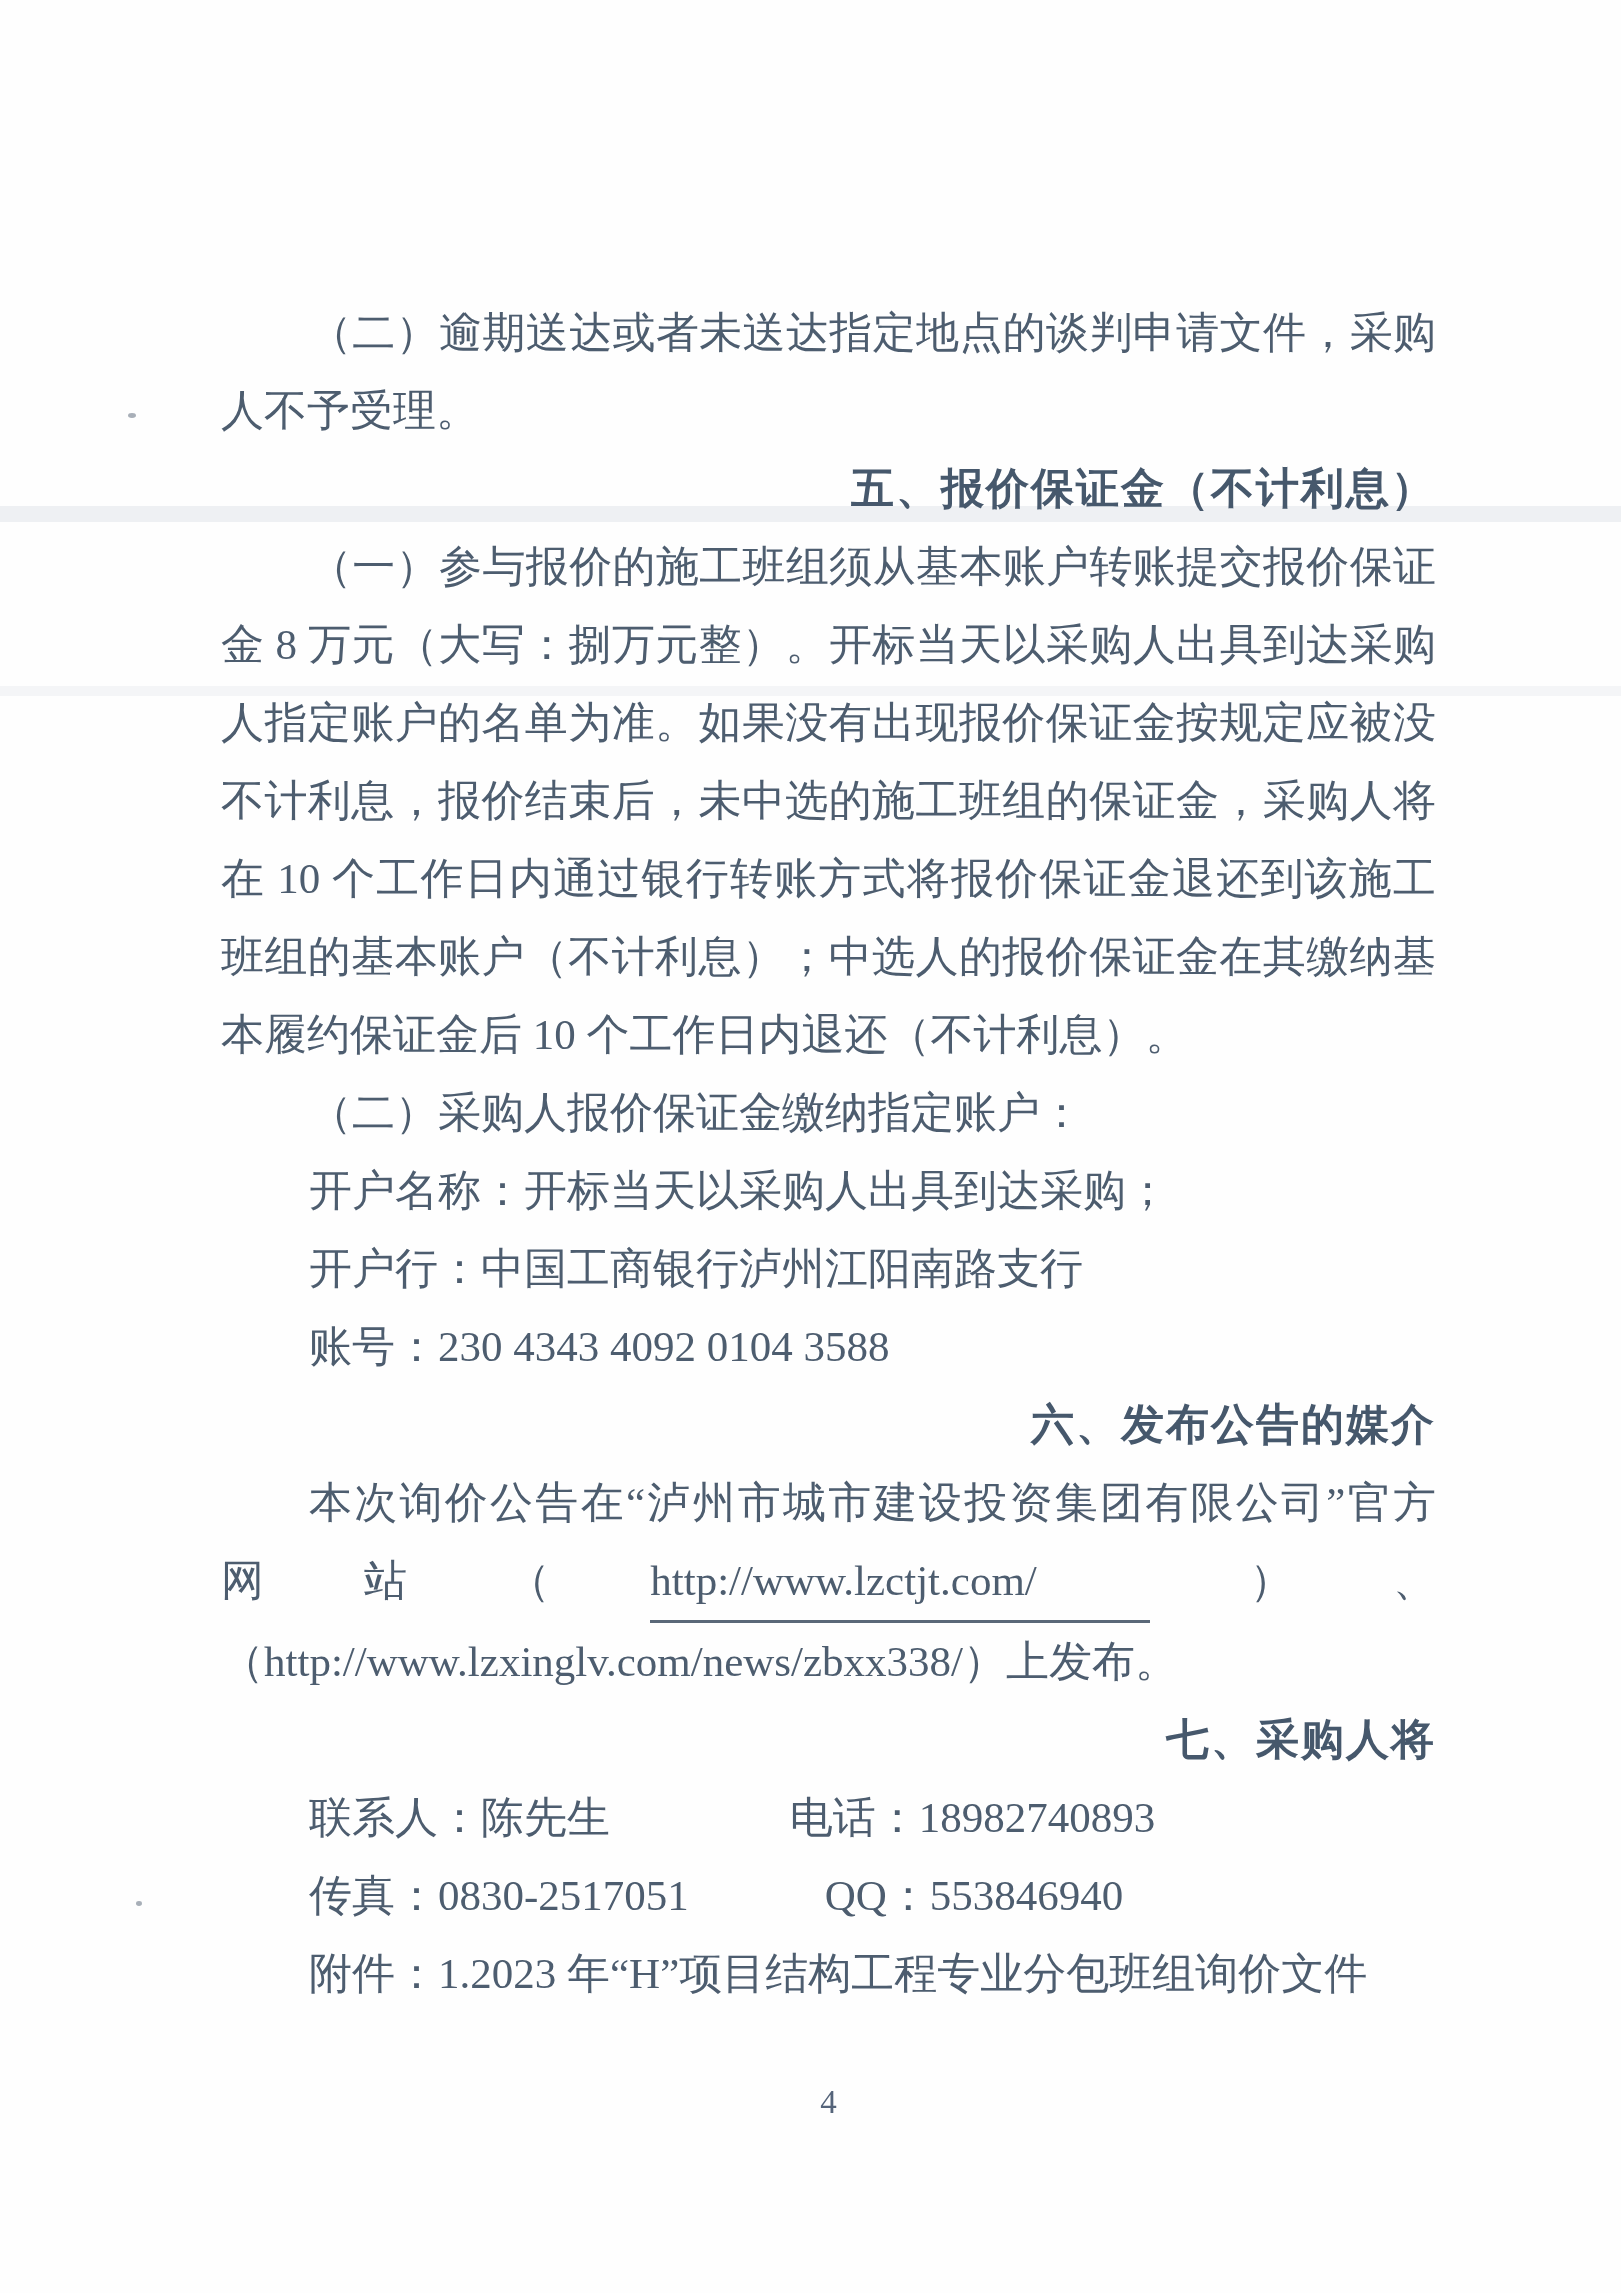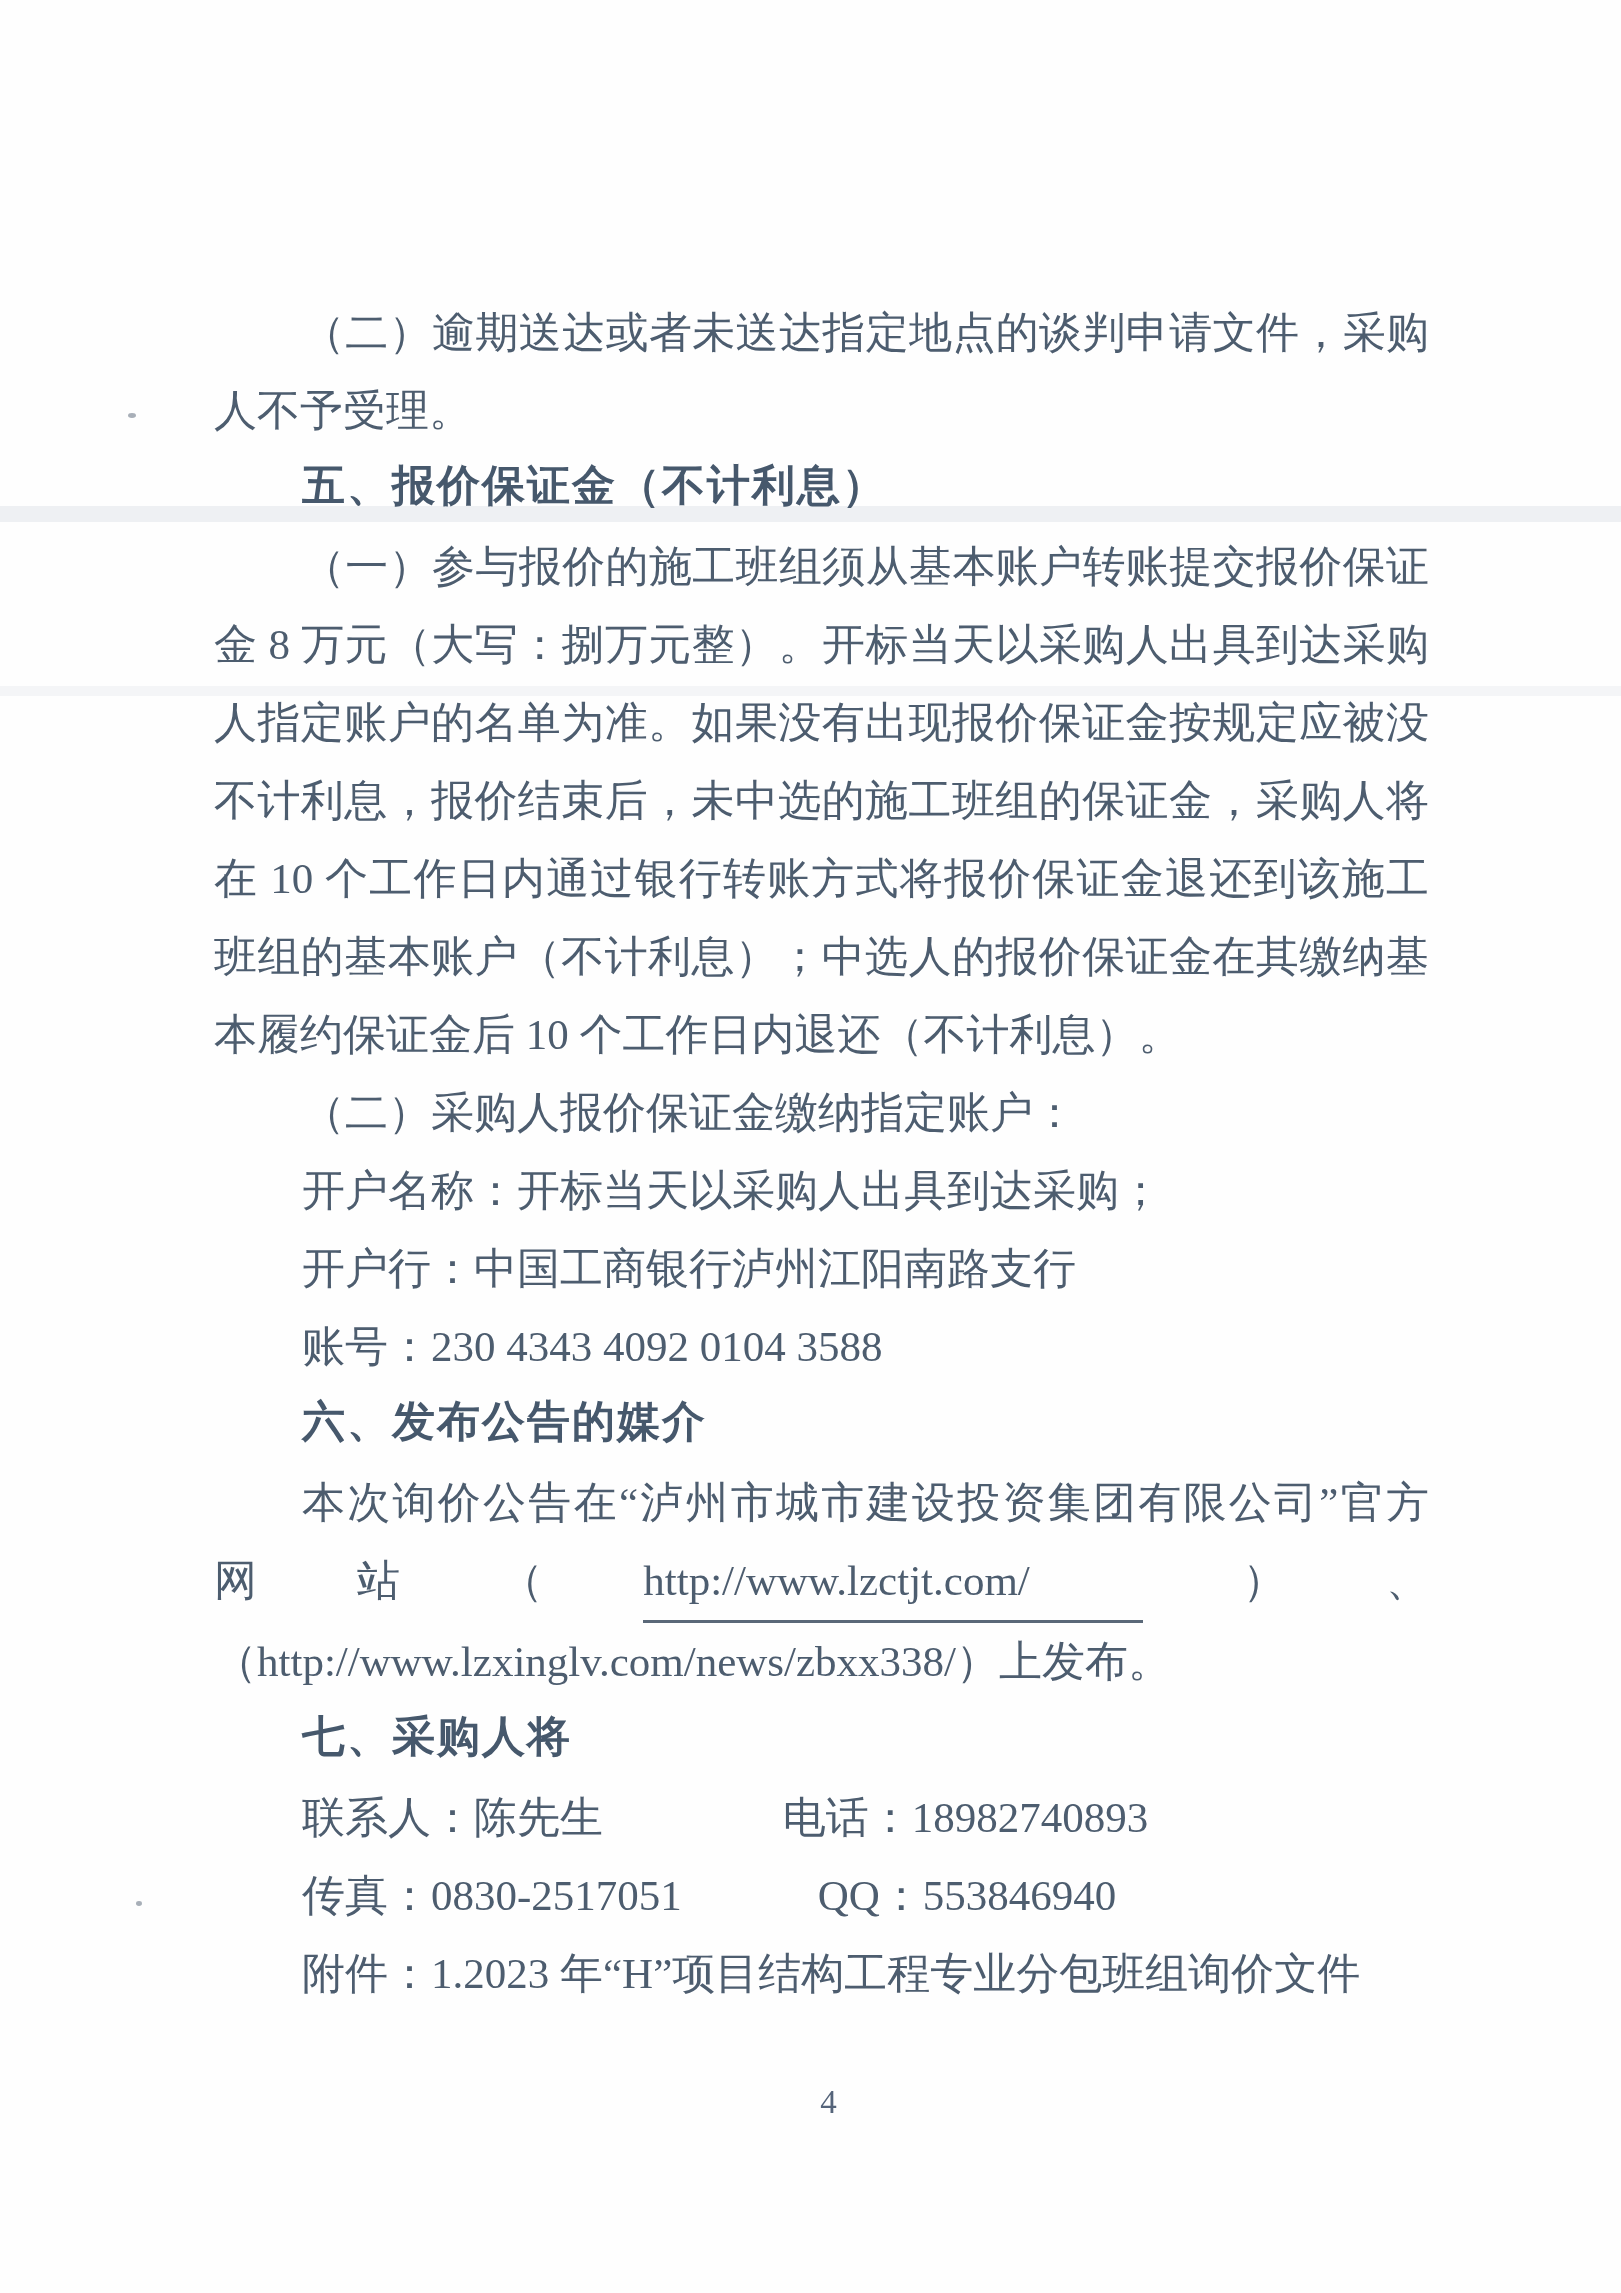--- a/index.html
+++ b/index.html
@@ -27,42 +27,43 @@
     position: absolute;
     background: rgba(96,110,126,0.55);
     border-radius: 50%;
     pointer-events: none;
   }
   .speck-1 { left: 128px; top: 413px; width: 7.8px; height: 4.9px; }
   .speck-2 { left: 136px; top: 1901px; width: 5.9px; height: 4.9px; }
 
   .doc {
     position: absolute;
-    left: 214px;
+    left: 221px;
     top: 294px;
     width: 1215px;
     font-size: 43px;
     line-height: 78px;
     color: #4d5d6f;
   }
   .line {
     min-height: 78px;
   }
   .j {
     text-align: justify;
     text-align-last: justify;
   }
   .indent {
     text-indent: 88px;
   }
   .heading {
     font-weight: bold;
-    font-family: Liberation Mono, monospace;
+    font-family: Liberation Serif, serif;
     color: #46586c;
     letter-spacing: 2px;
+    text-align: right;
   }
   .cols {
     padding-left: 88px;
     text-indent: 0;
     white-space: nowrap;
   }
   .col-left-1 { display: inline-block; width: 470px; }
   .col-left-2 { display: inline-block; width: 505px; }
   .url-row {
     display: flex;

